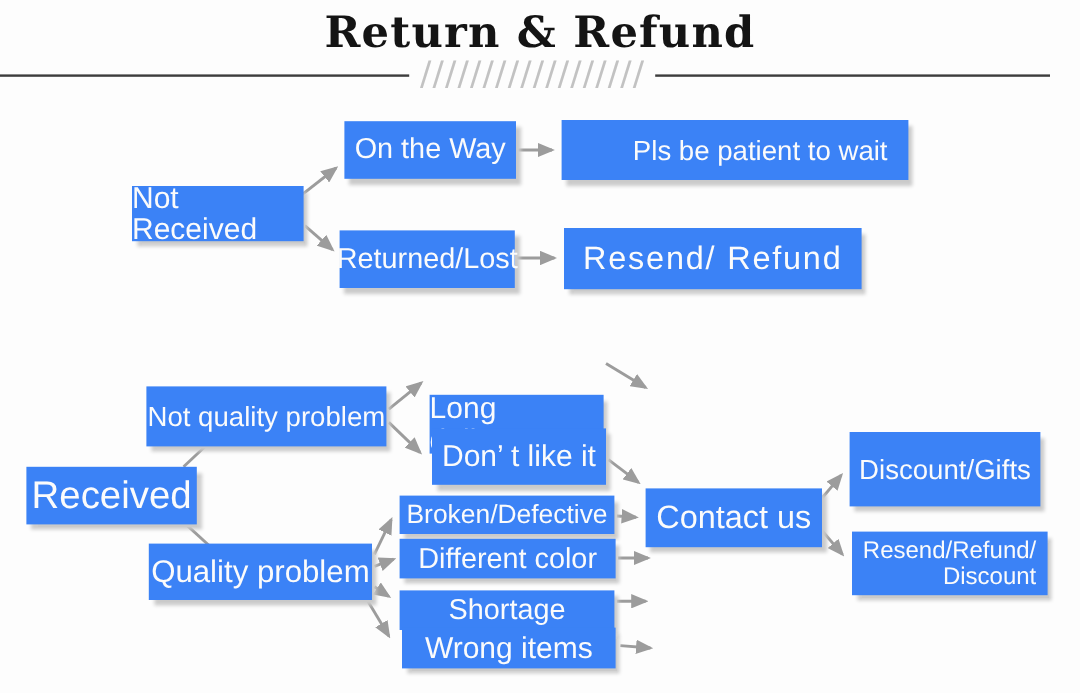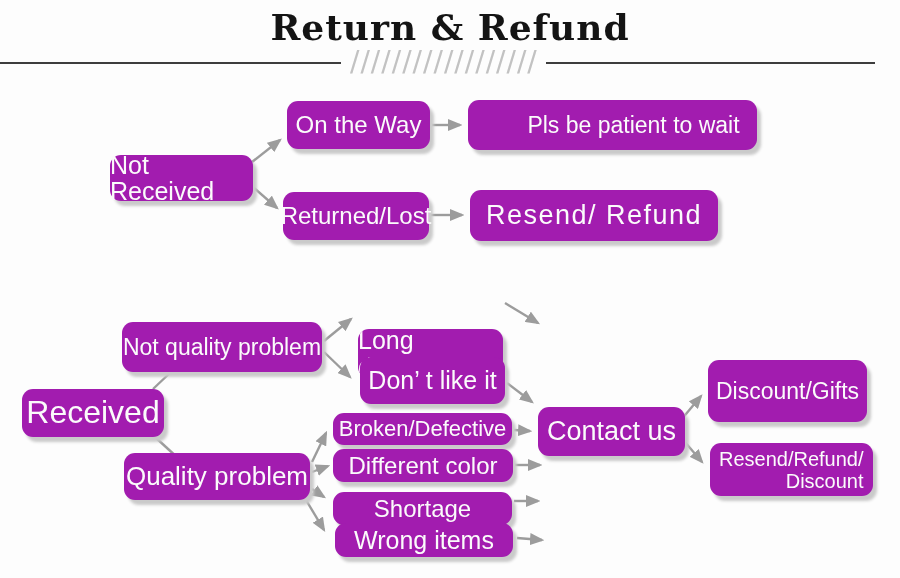--- a/index.html
+++ b/index.html
@@ -13,23 +13,23 @@
   .rule{position:absolute;top:62px;height:2px;background:#3d3d3d;}
   .rule-left{left:0;width:341px;}
   .rule-right{left:546px;width:329px;}
   .hatch{position:absolute;left:350px;top:45px;font-size:28px;color:#c2c2c2;
          letter-spacing:1px;font-family:"DejaVu Sans",sans-serif;user-select:none;}
 
   
   #wires{position:absolute;left:0;top:0;z-index:1;}
 
   
-  .node{position:absolute;z-index:2;background:#a21caf;color:#fbfbfb;
+  .node{position:absolute;z-index:2;background:#3b82f6;color:#fbfbfb;
         display:flex;align-items:center;justify-content:center;
-        box-shadow:4px 5px 3px #cacaca;line-height:1.05;border-radius:11px;}
+        box-shadow:4px 5px 3px #cacaca;line-height:1.05;}
   #n-not-received {left:110px;top:155px;width:143px;height:46px;font-size:25px;}
   #n-on-the-way   {left:287px;top:101px;width:143px;height:48px;font-size:24px;}
   #n-pls-wait     {left:468px;top:100px;width:247px;height:50px;font-size:23px;padding-left:42px;}
   #n-returned-lost{left:283px;top:192px;width:146px;height:48px;font-size:24px;}
   #n-resend-refund{left:470px;top:190px;width:248px;height:51px;font-size:27px;letter-spacing:1.5px;}
   #n-received     {left:22px; top:389px;width:142px;height:48px;font-size:32px;}
   #n-not-quality  {left:122px;top:322px;width:200px;height:50px;font-size:23px;}
   #n-quality      {left:124px;top:453px;width:186px;height:47px;font-size:26px;}
   #n-long-delivery{left:358px;top:281px;width:145px;height:49px;font-size:25px;
                    justify-content:flex-start;overflow:hidden;margin-top:48px;}

